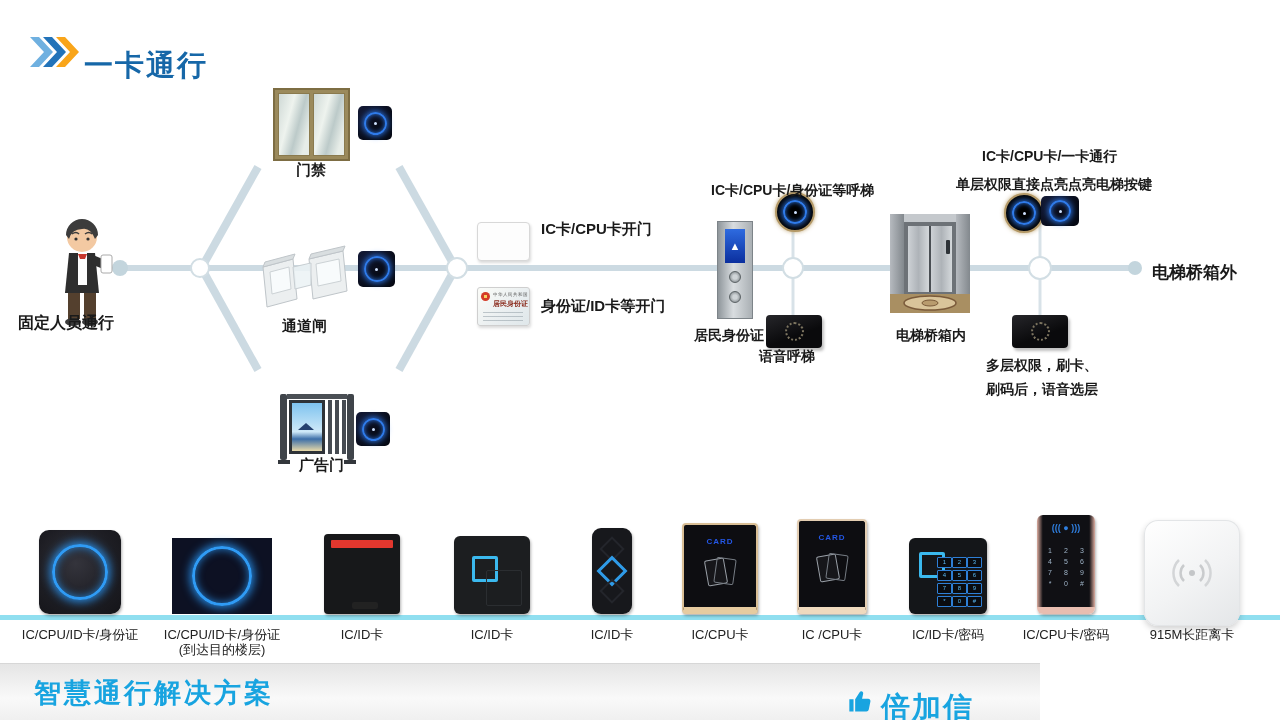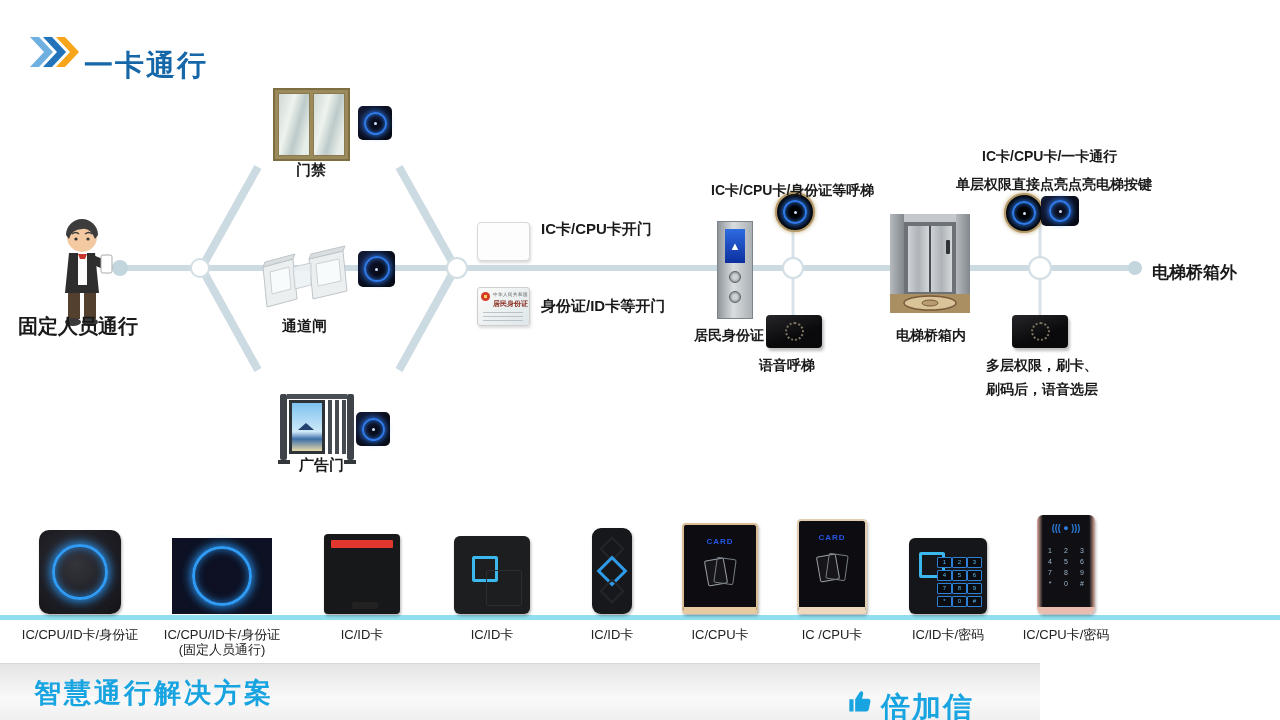--- a/index.html
+++ b/index.html
@@ -9,21 +9,21 @@
 
   
   .page-title{position:absolute;left:84px;top:46px;font-size:29px;font-weight:bold;color:#1667A8;letter-spacing:2px;}
   .chevrons{position:absolute;left:30px;top:37px;width:52px;height:30px;}
 
   
   .connector{position:absolute;left:0;top:0;width:1280px;height:520px;z-index:0;}
 
   
   .dlabel{position:absolute;font-weight:bold;color:#1a1a1a;white-space:nowrap;z-index:3;}
-  .f16{font-size:20px;} .f15{font-size:15px;} .f14{font-size:14px;} .f17{font-size:17px;}
+  .f16{font-size:16px;} .f15{font-size:15px;} .f14{font-size:14px;} .f17{font-size:17px;}
 
   
   .reader{position:absolute;width:34px;height:34px;border-radius:5px;z-index:2;
           background:linear-gradient(135deg,#141a36 0%,#060913 70%);
           display:flex;align-items:center;justify-content:center;}
   .ring{width:19px;height:19px;border:2.5px solid #2F7BEA;border-radius:50%;
         box-shadow:0 0 6px 1px rgba(47,123,240,.95), inset 0 0 5px rgba(47,123,240,.85);
         display:flex;align-items:center;justify-content:center;}
   .ring .dot{width:3px;height:3px;background:#cfe2ff;border-radius:50%;}
   .reader-round{position:absolute;width:36px;height:36px;border-radius:50%;z-index:2;
@@ -250,21 +250,21 @@
   </div>
   <div class="reader-round" style="left:775px;top:192px">
     <div class="ring" style="width:20px;height:20px">
         <span class="dot"></span>
       </div>
   </div>
   <div class="dlabel f14" style="left:694px;top:327px">居民身份证</div>
   <div class="voicebox" style="left:766px;top:315px">
     <div class="spk"></div>
   </div>
-  <div class="dlabel f14" style="left:759px;top:357px">语音呼梯</div>
+  <div class="dlabel f14" style="left:759px;top:348px">语音呼梯</div>
 
   <svg class="cabin" viewBox="0 0 80 99">
     <rect x="0" y="0" width="80" height="99" fill="#9aa0a5"></rect>
     <rect x="0" y="0" width="80" height="8" fill="#c5c9cd"></rect>
     <rect x="0" y="0" width="14" height="99" fill="url(#sidep)"></rect>
     <rect x="66" y="0" width="14" height="99" fill="url(#sidep)"></rect>
     <defs>
       <linearGradient id="sidep" x1="0" y1="0" x2="1" y2="0">
         <stop offset="0" stop-color="#b6babf"></stop>
           <stop offset="1" stop-color="#82888d"></stop>
@@ -317,21 +317,21 @@
     <div class="plabel">IC/CPU/ID卡/身份证</div>
   </div>
 
   <div class="product" style="left:152px;width:140px">
     <div class="pimg">
         <div class="bigring-body">
       <div class="glowring r56"></div>
         </div>
       </div>
     <div class="plabel"><span>IC/CPU/ID卡/身份证</span><br>
-      <span>(固定人员通行)</span></div>
+      <span>(到达目的楼层)</span></div>
   </div>
 
   <div class="product" style="left:300px;width:124px">
     <div class="pimg">
         <div class="p-redstrip">
       <div class="redbar"></div>
       <div class="botslot"></div>
         </div>
       </div>
     <div class="plabel">IC/ID卡</div>
@@ -419,20 +419,32 @@
             <span class="key9">9</span>
             <span class="key9">*</span>
             <span class="key9">0</span>
             <span class="key9">#</span>
           </div>
     </div>
       </div>
     <div class="plabel">IC/CPU卡/密码</div>
   </div>
 
+  <div class="product" style="left:1132px;width:120px">
+    <div class="pimg">
+        <div class="p-longrange">
+      <svg width="40" height="40" viewBox="0 0 40 40">
+        <circle cx="20" cy="20" r="3" fill="#c4c6c8"></circle>
+        <path d="M12 12 a11 11 0 0 0 0 16 M28 12 a11 11 0 0 1 0 16" stroke="#c9cbcd" stroke-width="2.5" fill="none"></path>
+        <path d="M7 7 a18 18 0 0 0 0 26 M33 7 a18 18 0 0 1 0 26" stroke="#d3d5d7" stroke-width="2.5" fill="none"></path>
+      </svg>
+        </div>
+      </div>
+    <div class="plabel">915M长距离卡</div>
+  </div>
 
   <div class="footer">
     <div class="footer-title">智慧通行解决方案</div>
     <div class="brand">
       <svg width="28" height="28" viewBox="0 0 24 24">
         <path fill="#18A4E0" d="M2 10.5h3.6V21H2zM7 21h9.6c1 0 1.85-.7 2.05-1.68l1.42-6.9c.25-1.23-.7-2.37-1.96-2.37h-5.2l.95-4.37c.22-1.02-.56-1.98-1.6-1.98-.58 0-1.12.3-1.42.8L7 10.5z"></path>
       </svg>
       <span class="brand-name">倍加信</span>
     </div>
   </div>

